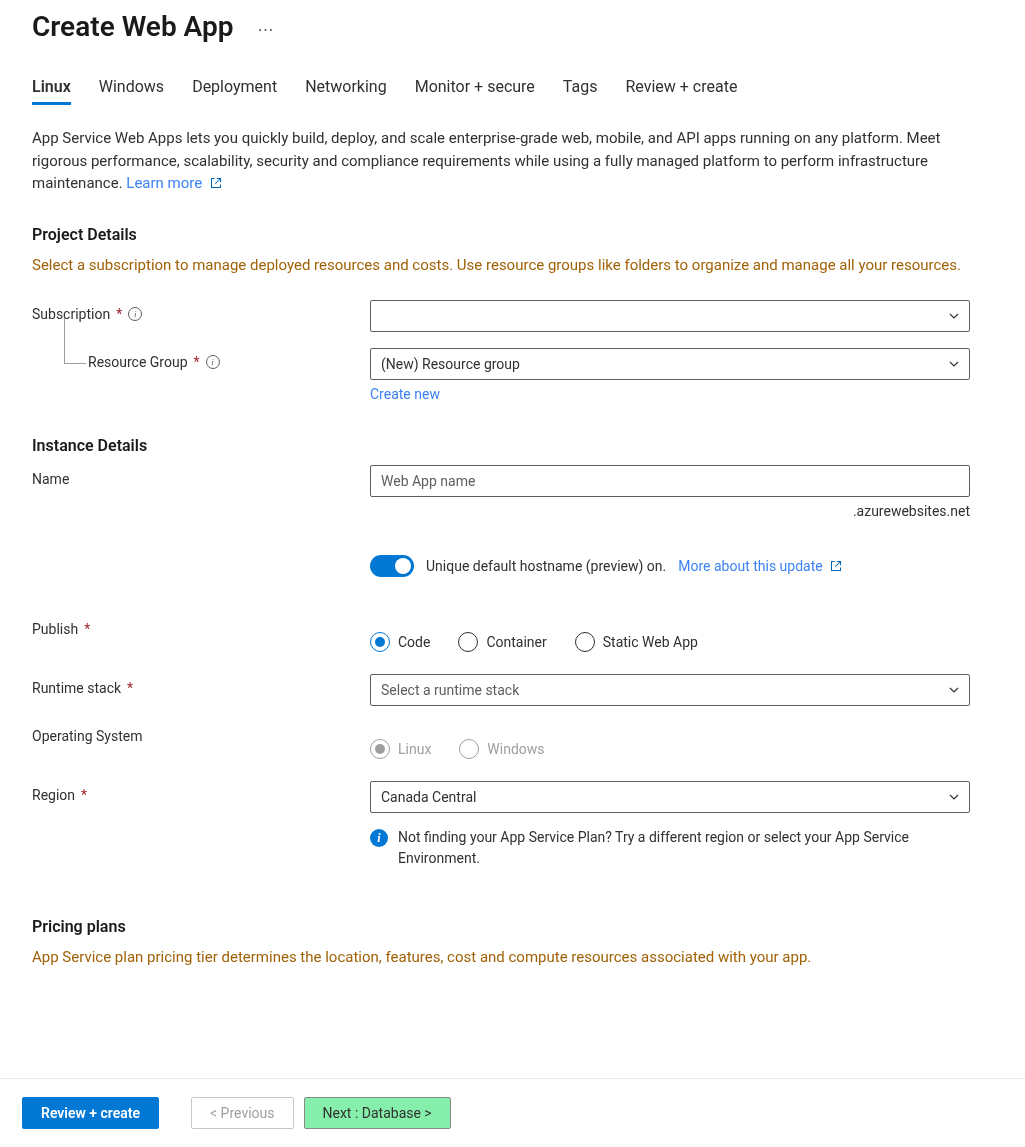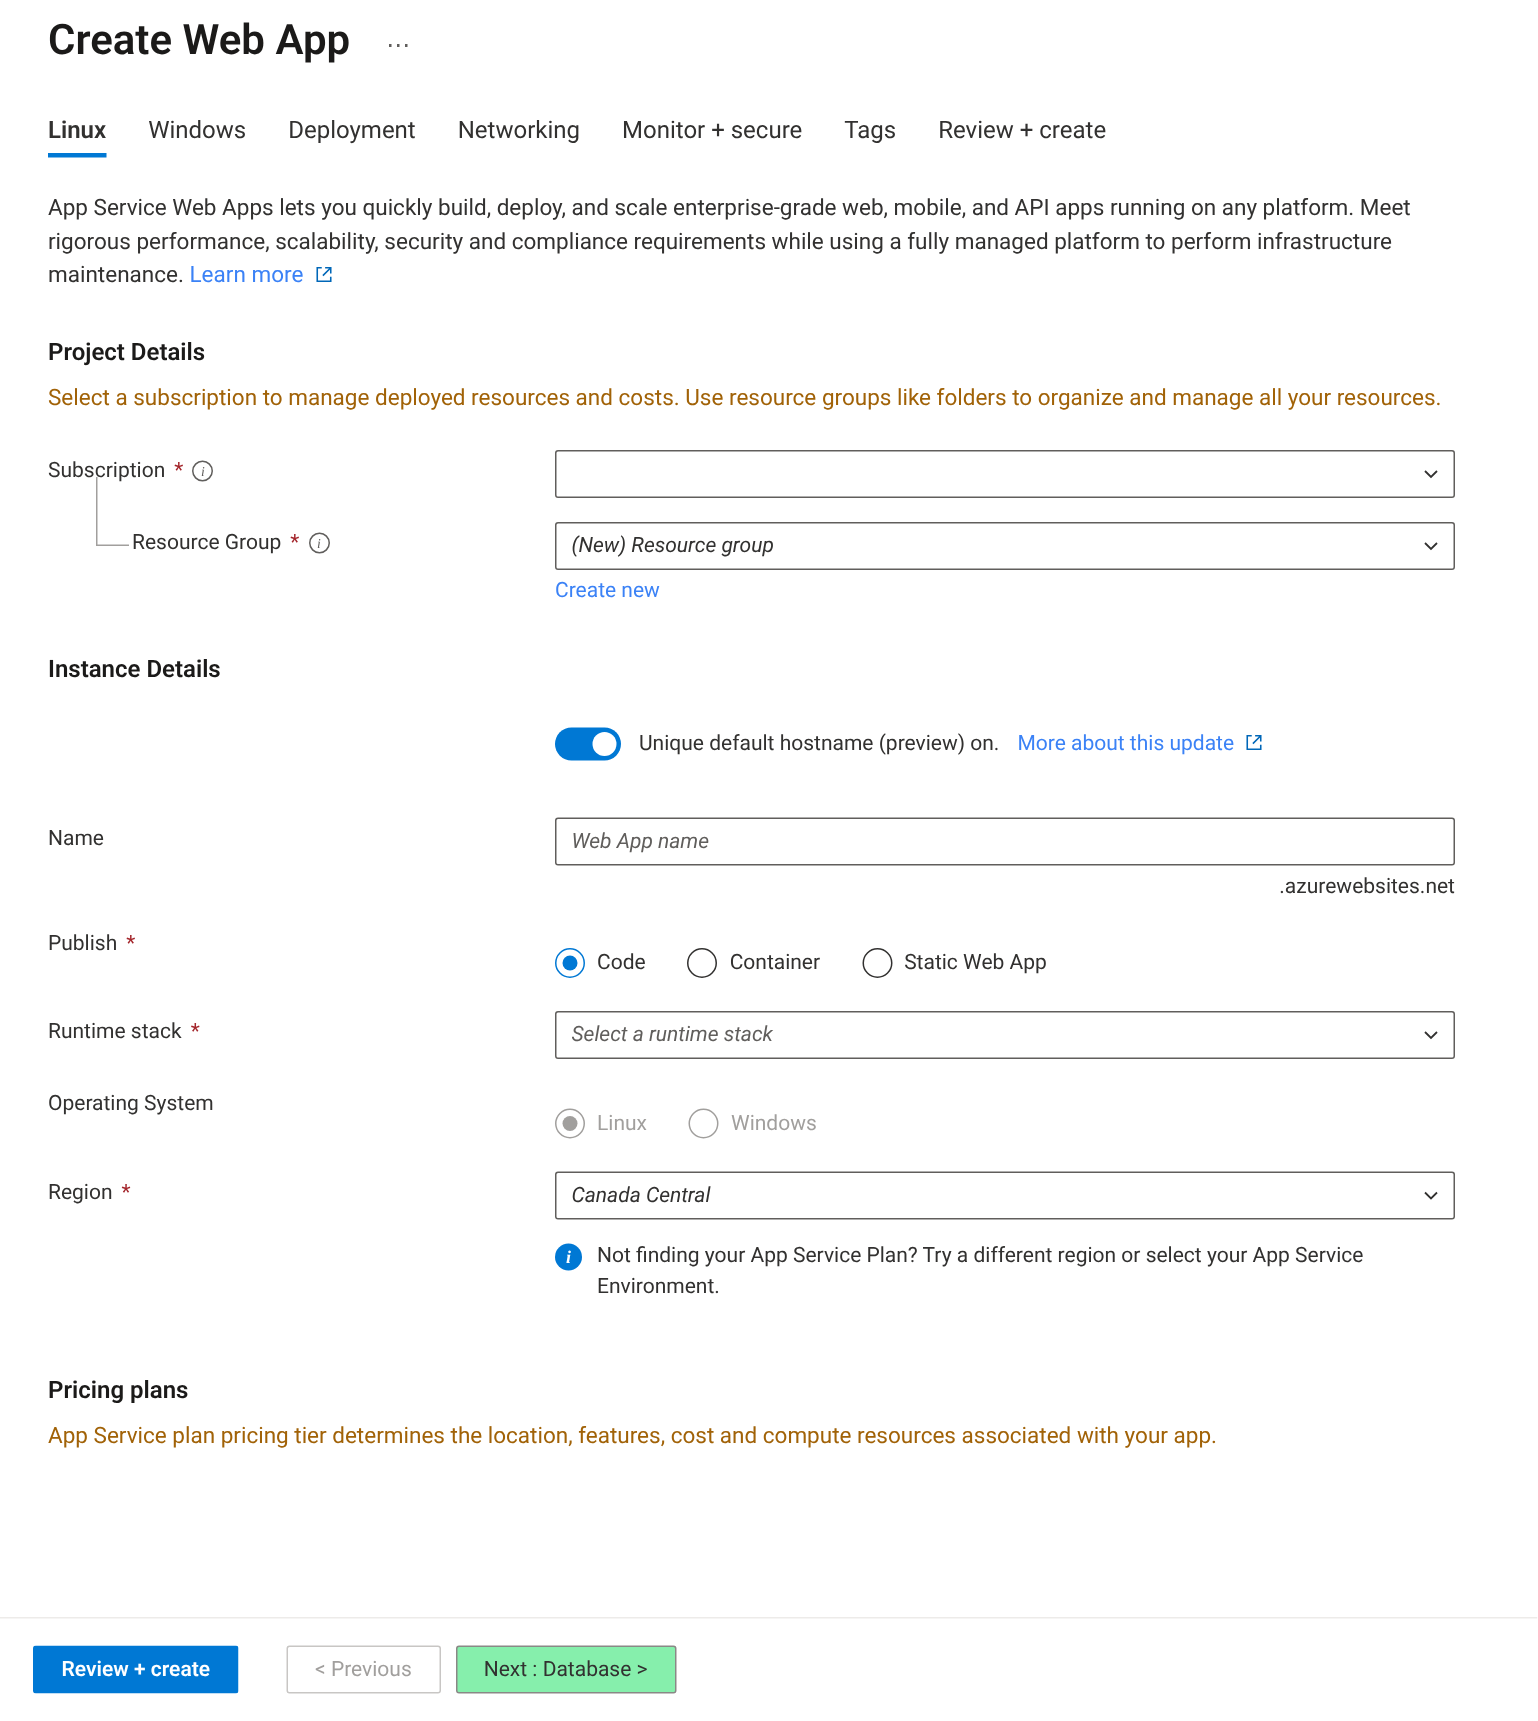--- a/index.html
+++ b/index.html
@@ -134,21 +134,20 @@
   .select, .text-input {
     width: 100%;
     height: 32px;
     border: 1px solid #605e5c;
     border-radius: 2px;
     padding: 0 10px;
     font-size: 14px;
     color: #323130;
     background: #ffffff;
     font-family: inherit;
-    font-style: italic;
   }
   .text-input::placeholder { color: #605e5c; }
   .select-wrap {
     position: relative;
   }
   .select-wrap .chevron {
     position: absolute;
     right: 10px;
     top: 50%;
     transform: translateY(-50%);
@@ -355,44 +354,44 @@
           </select>
           <svg class="chevron" width="12" height="12" viewBox="0 0 12 12">
               <path fill="none" stroke="#323130" stroke-width="1.2" d="M2 4l4 4 4-4"></path>
             </svg>
         </div>
         <a class="link sublink">Create new</a>
       </div>
     </div>
 
     <div class="section-title" style="margin-top:34px">Instance Details</div>
+
+    <div class="form-row">
+      <div class="form-label-col">Name</div>
+      <div class="form-control-col">
+        <input class="text-input" type="text" placeholder="Web App name" style="">
+        <div class="suffix-row">.azurewebsites.net</div>
+      </div>
+    </div>
 
     <div class="form-row">
       <div class="form-label-col"></div>
       <div class="form-control-col">
         <div class="toggle-row">
           <div class="toggle">
               <div class="knob"></div>
             </div>
           <span>Unique default hostname (preview) on.</span>
           <a class="link">
             <span>More about this update</span>
             <svg class="ext-icon" viewBox="0 0 16 16">
                 <path fill="none" stroke="#0067b8" stroke-width="1.4" d="M6 2H2v12h12V10M9 2h5v5M14 2L7 9"></path>
               </svg>
           </a>
         </div>
-      </div>
-    </div>
-
-    <div class="form-row">
-      <div class="form-label-col">Name</div>
-      <div class="form-control-col">
-        <input class="text-input" type="text" placeholder="Web App name" style="">
-        <div class="suffix-row">.azurewebsites.net</div>
       </div>
     </div>
 
     <div class="form-row">
       <div class="form-label-col">
         <span>Publish</span>
         <span class="req">*</span>
       </div>
       <div class="form-control-col">
         <div class="radio-group">

